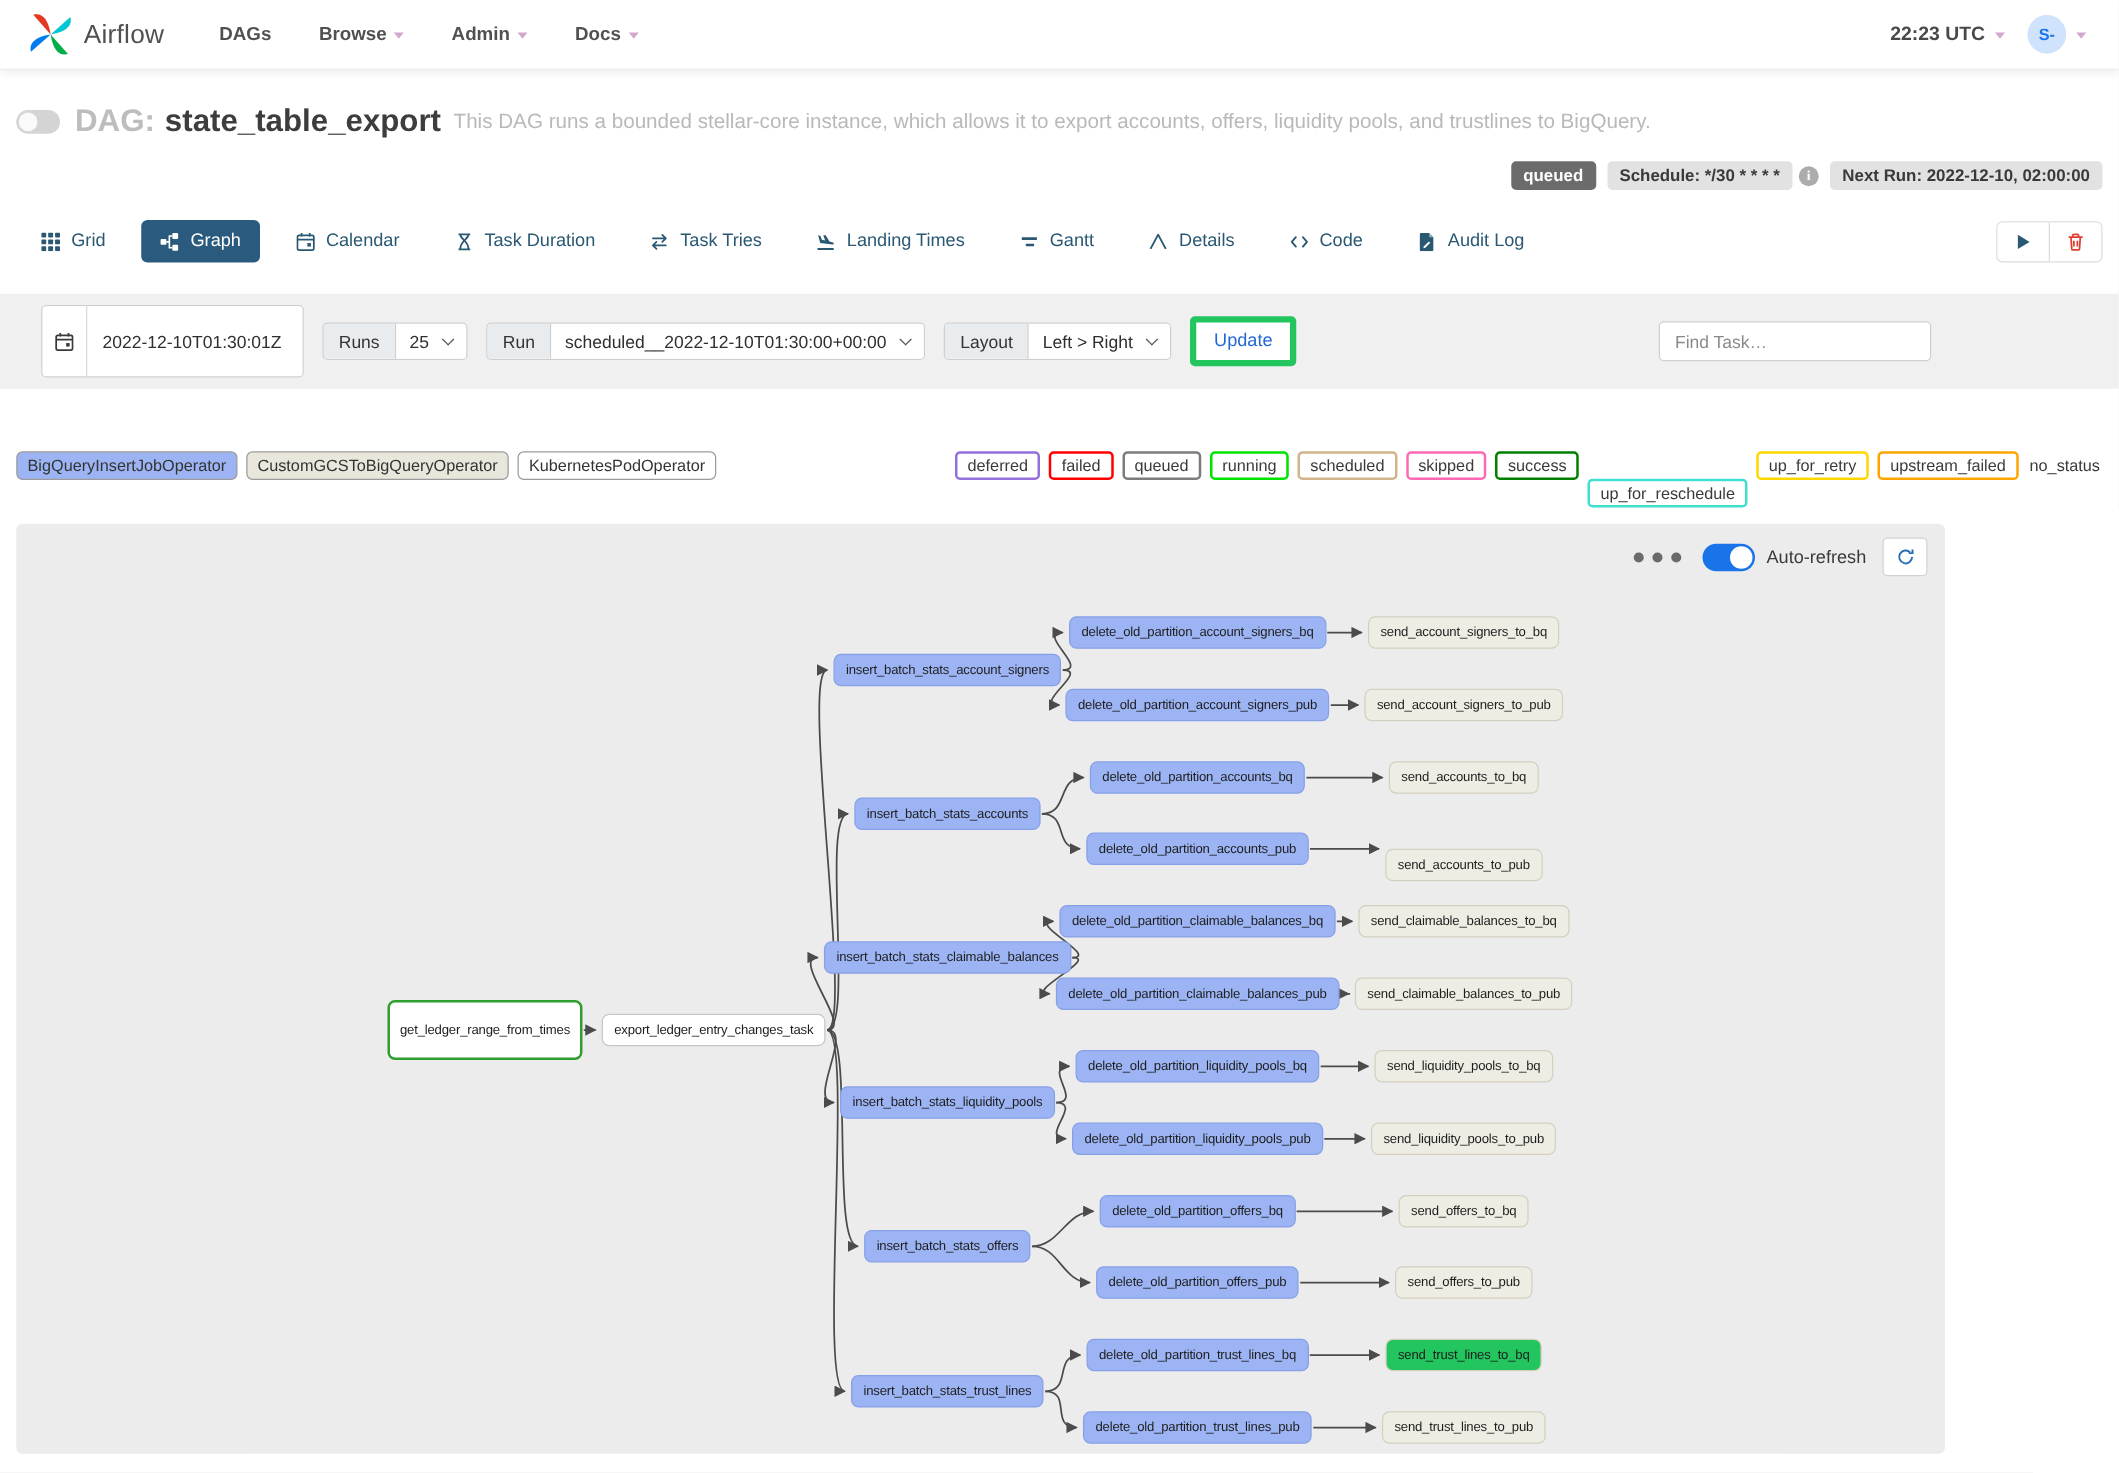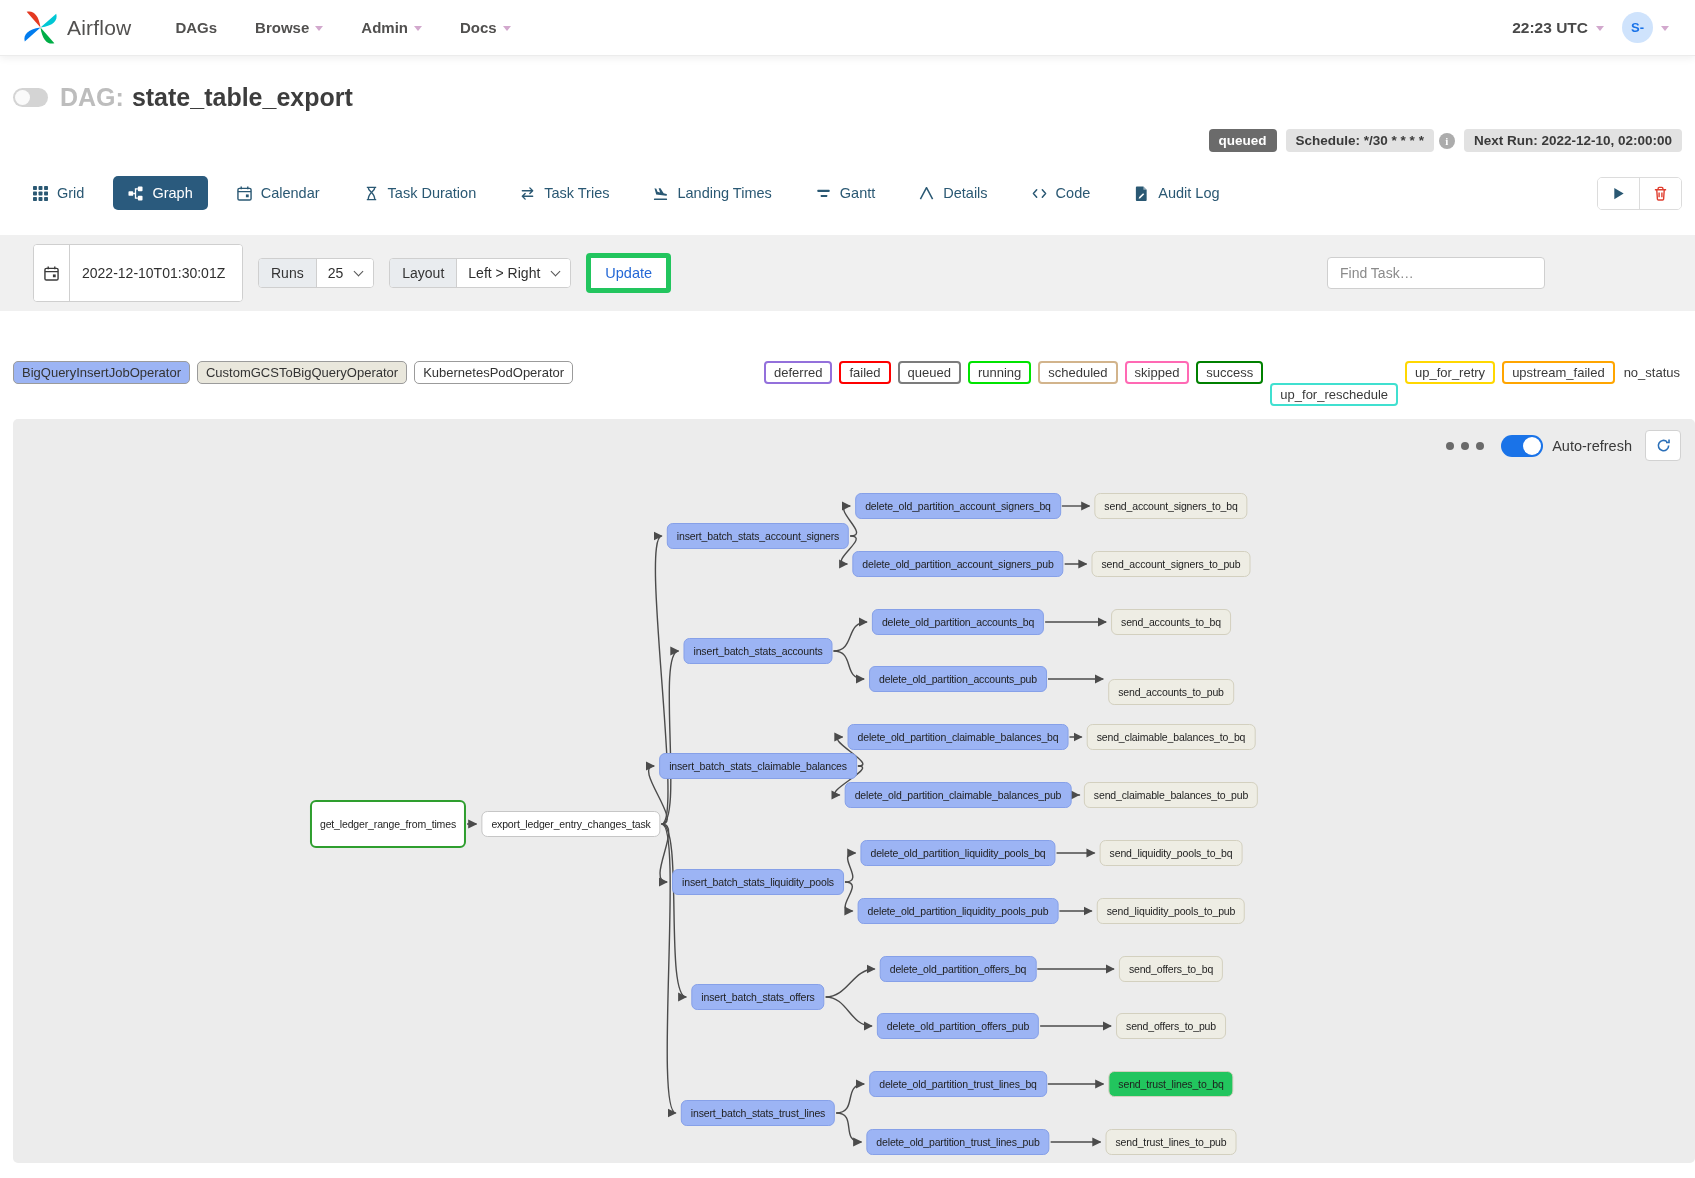--- a/index.html
+++ b/index.html
@@ -57,21 +57,21 @@
 
   
   .legend-row{display:flex;justify-content:space-between;align-items:center;margin:27px 13px 0}
   #op-legend{display:flex;gap:7px}
   .op-badge{font-size:13px;color:#333;padding:3px 8px;border-radius:5px;border:1px solid #9b9b9b;white-space:nowrap}
   #status-legend{display:flex;gap:7px;align-items:center}
   .status-badge{font-size:13px;color:#3a3a3a;background:#fff;padding:2px 8px;border-radius:4px;border:2px solid transparent;white-space:nowrap}
   .status-badge.no-border{border:none;background:transparent;padding:2px 2px}
 
   
-  .graph-panel{margin:13px 0 0 13px;width:1682px;height:744px;background:#ececec;border-radius:5px;position:relative}
+  .graph-panel{margin:13px 0 0 13px;width:1543px;height:744px;background:#ececec;border-radius:5px;position:relative}
   .graph-controls{position:absolute;top:11px;right:14px;display:flex;align-items:center;gap:13px;z-index:3}
   .dots{display:flex;gap:7px;margin-right:4px}
   .dot{width:8px;height:8px;border-radius:50%;background:#6a6a6a;display:inline-block;cursor:pointer}
   .switch-on{width:42px;height:22px;border-radius:11px;background:#1a73e8;position:relative;display:inline-block;cursor:pointer;flex:none}
   .switch-on::after{content:"";position:absolute;right:2px;top:2px;width:18px;height:18px;border-radius:50%;background:#fff}
   .ar-label{font-size:14.5px;color:#3a3a3a;margin-left:-4px}
   .refresh-btn{width:36px;height:31px;background:#fff;border:1px solid #d2d2d2;border-radius:4px;display:flex;align-items:center;justify-content:center;color:#2a6fb8;cursor:pointer}
   #graph-canvas{position:absolute;inset:0;overflow:hidden}
   #edges-svg{position:absolute;left:0;top:0;pointer-events:none}
   .node{position:absolute;transform:translate(-50%,-50%);white-space:nowrap;padding:6px 9px;border-radius:6px;font-size:10.5px;letter-spacing:-.15px;color:#1e1e1e;border:1px solid;cursor:pointer;z-index:2}
@@ -120,20 +120,21 @@
       <span class="avatar">S-</span>
       <span class="caret"></span>
     </div>
   </div>
 </header>
 
 <section class="dag-title-row">
   <span class="switch-off"></span>
   <span class="dag-prefix">DAG:</span>
   <span class="dag-name">state_table_export</span>
+  <span class="dag-desc">This DAG runs a bounded stellar-core instance, which allows it to export accounts, offers, liquidity pools, and trustlines to BigQuery.</span>
 </section>
 
 <section class="badge-row">
   <span class="badge badge-dark">queued</span>
   <span class="sched-wrap">
     <span class="badge badge-light">Schedule: */30 * * * *</span>
     <span class="info-icon">i</span>
   </span>
   <span class="badge badge-light">Next Run: 2022-12-10, 02:00:00</span>
 </section>
@@ -272,20 +273,27 @@
   </div>
 
   <div class="igroup">
     <span class="ilabel">Runs</span>
     <span class="select">
       <span>25</span>
         <span class="chev"></span>
     </span>
   </div>
 
+  <div class="igroup">
+    <span class="ilabel">Run</span>
+    <span class="select">
+      <span>scheduled__2022-12-10T01:30:00+00:00</span>
+        <span class="chev"></span>
+    </span>
+  </div>
 
   <div class="igroup">
     <span class="ilabel">Layout</span>
     <span class="select">
       <span>Left &gt; Right</span>
         <span class="chev"></span>
     </span>
   </div>
 
   <button class="btn-update">Update</button>

